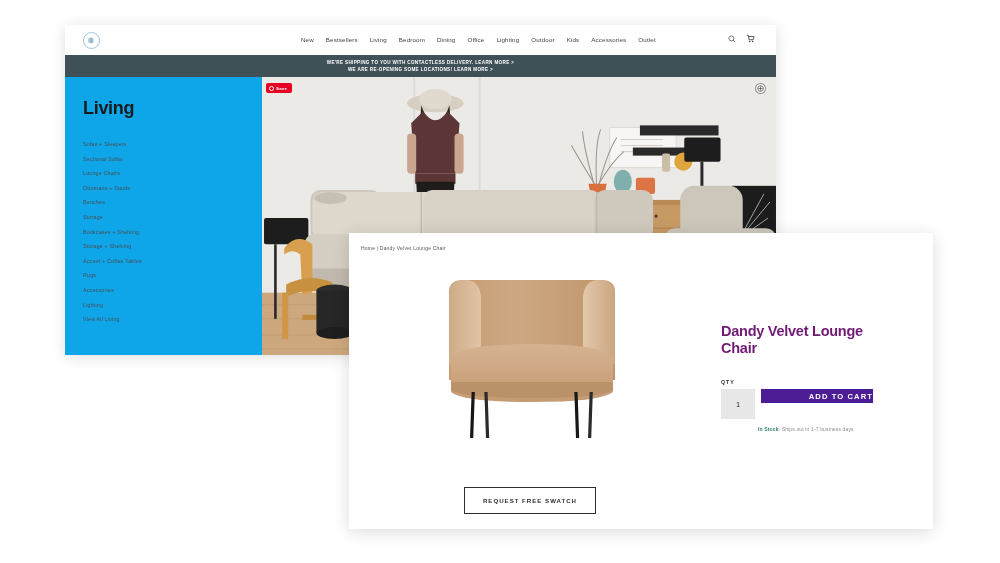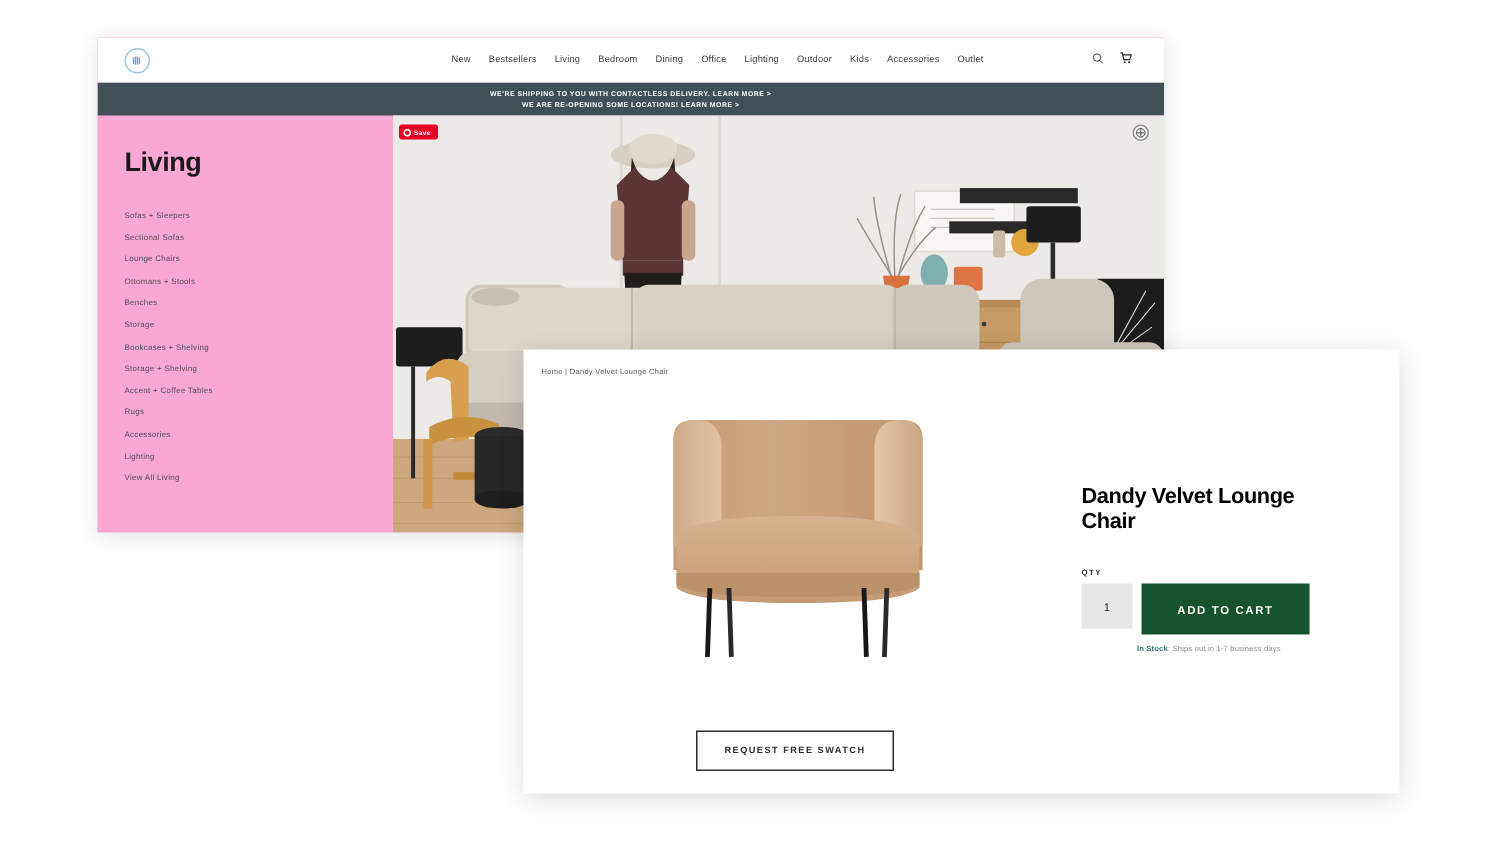--- a/index.html
+++ b/index.html
@@ -12,21 +12,21 @@
     overflow: hidden;
   }
 
   
   .site-window {
     position: absolute;
     left: 65px;
     top: 25px;
     width: 711px;
     height: 330px;
-    background: #f9a8d4;
+    background: #0ea5e9;
     box-shadow: 0 2px 14px rgba(0,0,0,0.13);
     overflow: hidden;
   }
 
   
   .topnav {
     position: relative;
     height: 30px;
     display: flex;
     align-items: center;
@@ -221,21 +221,21 @@
   
   .info {
     position: absolute;
     left: 372px;
     top: 90px;
     width: 200px;
   }
   .prod-title {
     font-size: 14.5px;
     font-weight: bold;
-    color: #000000;
+    color: #701a75;
     line-height: 17px;
     letter-spacing: -0.25px;
     max-width: 150px;
   }
   .prod-price {
     margin-top: 4px;
     font-size: 12.5px;
     color: #1d1d1d;
     letter-spacing: -.2px;
   }
@@ -257,29 +257,30 @@
     height: 30px;
     background: #e7e7e7;
     border: none;
     text-align: center;
     font-size: 7.5px;
     color: #2b2b2b;
     font-family: "Liberation Sans", sans-serif;
   }
   .atc-btn {
     width: 112px;
-    height: 34px;
-    background: #14532d;
+    height: 14px;
+    background: #4c1d95;
     color: #ffffff;
     border: none;
     font-size: 7.6px;
     font-weight: bold;
     letter-spacing: 1.1px;
     font-family: "Liberation Sans", sans-serif;
     cursor: pointer;
+    text-align: right;
   }
   .stock-line {
     margin-top: 7px;
     margin-left: 37px;
     font-size: 5.1px;
     color: #8a8d8f;
     letter-spacing: .1px;
   }
   .stock-line .in-stock {
     color: #2d7d6e;

